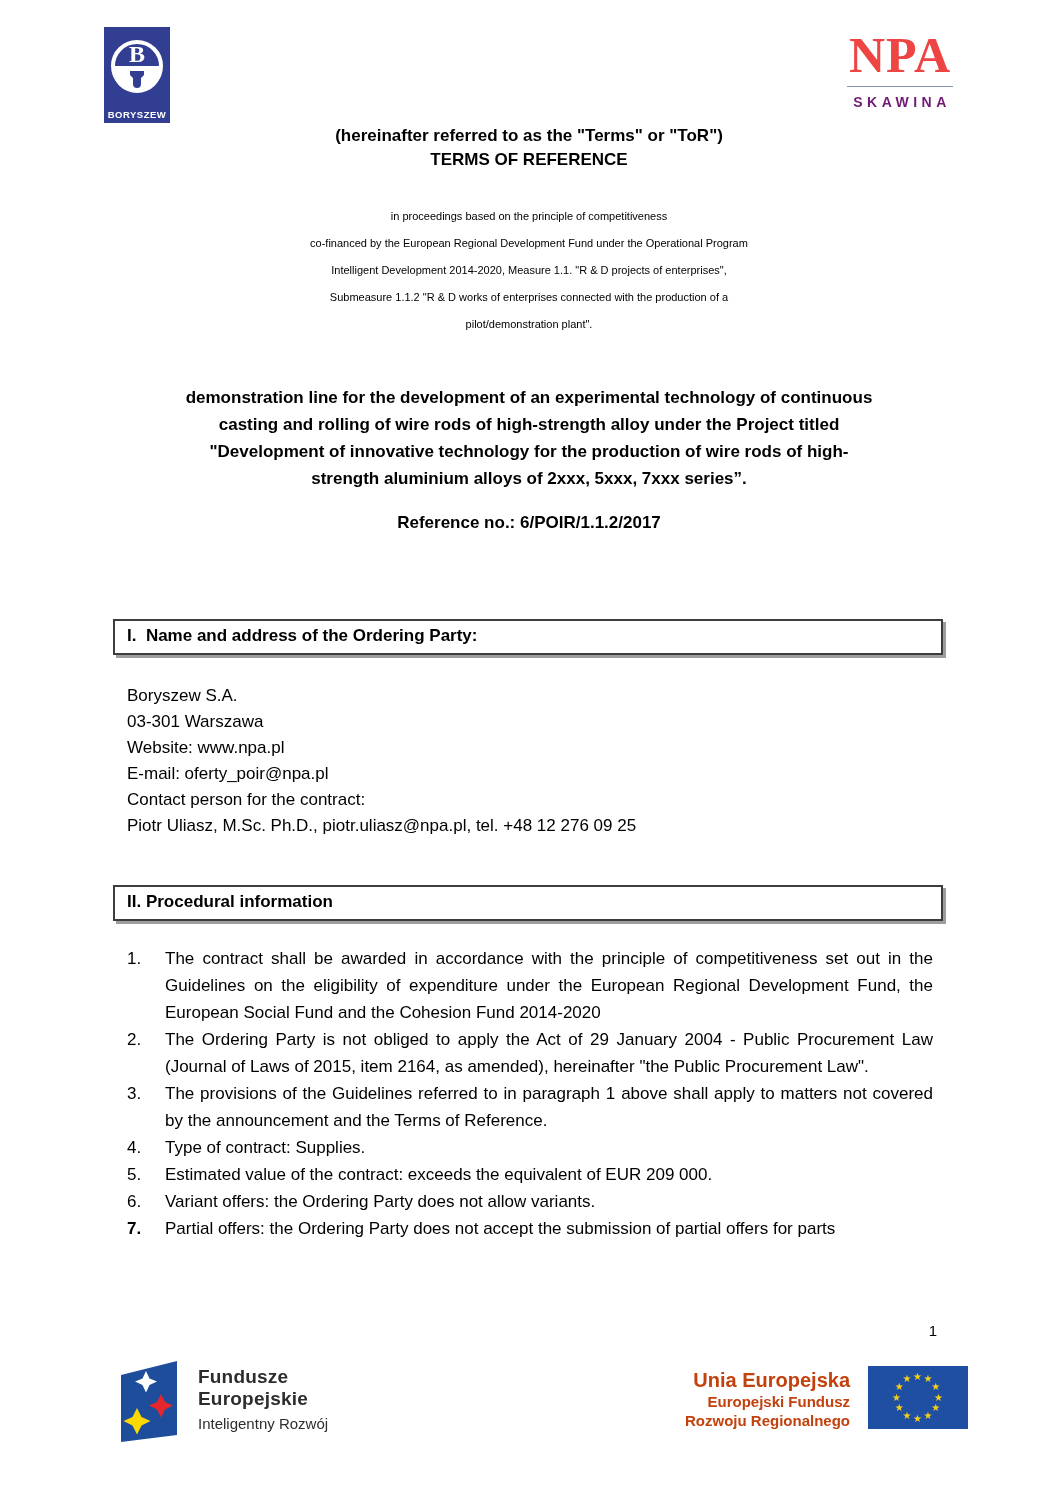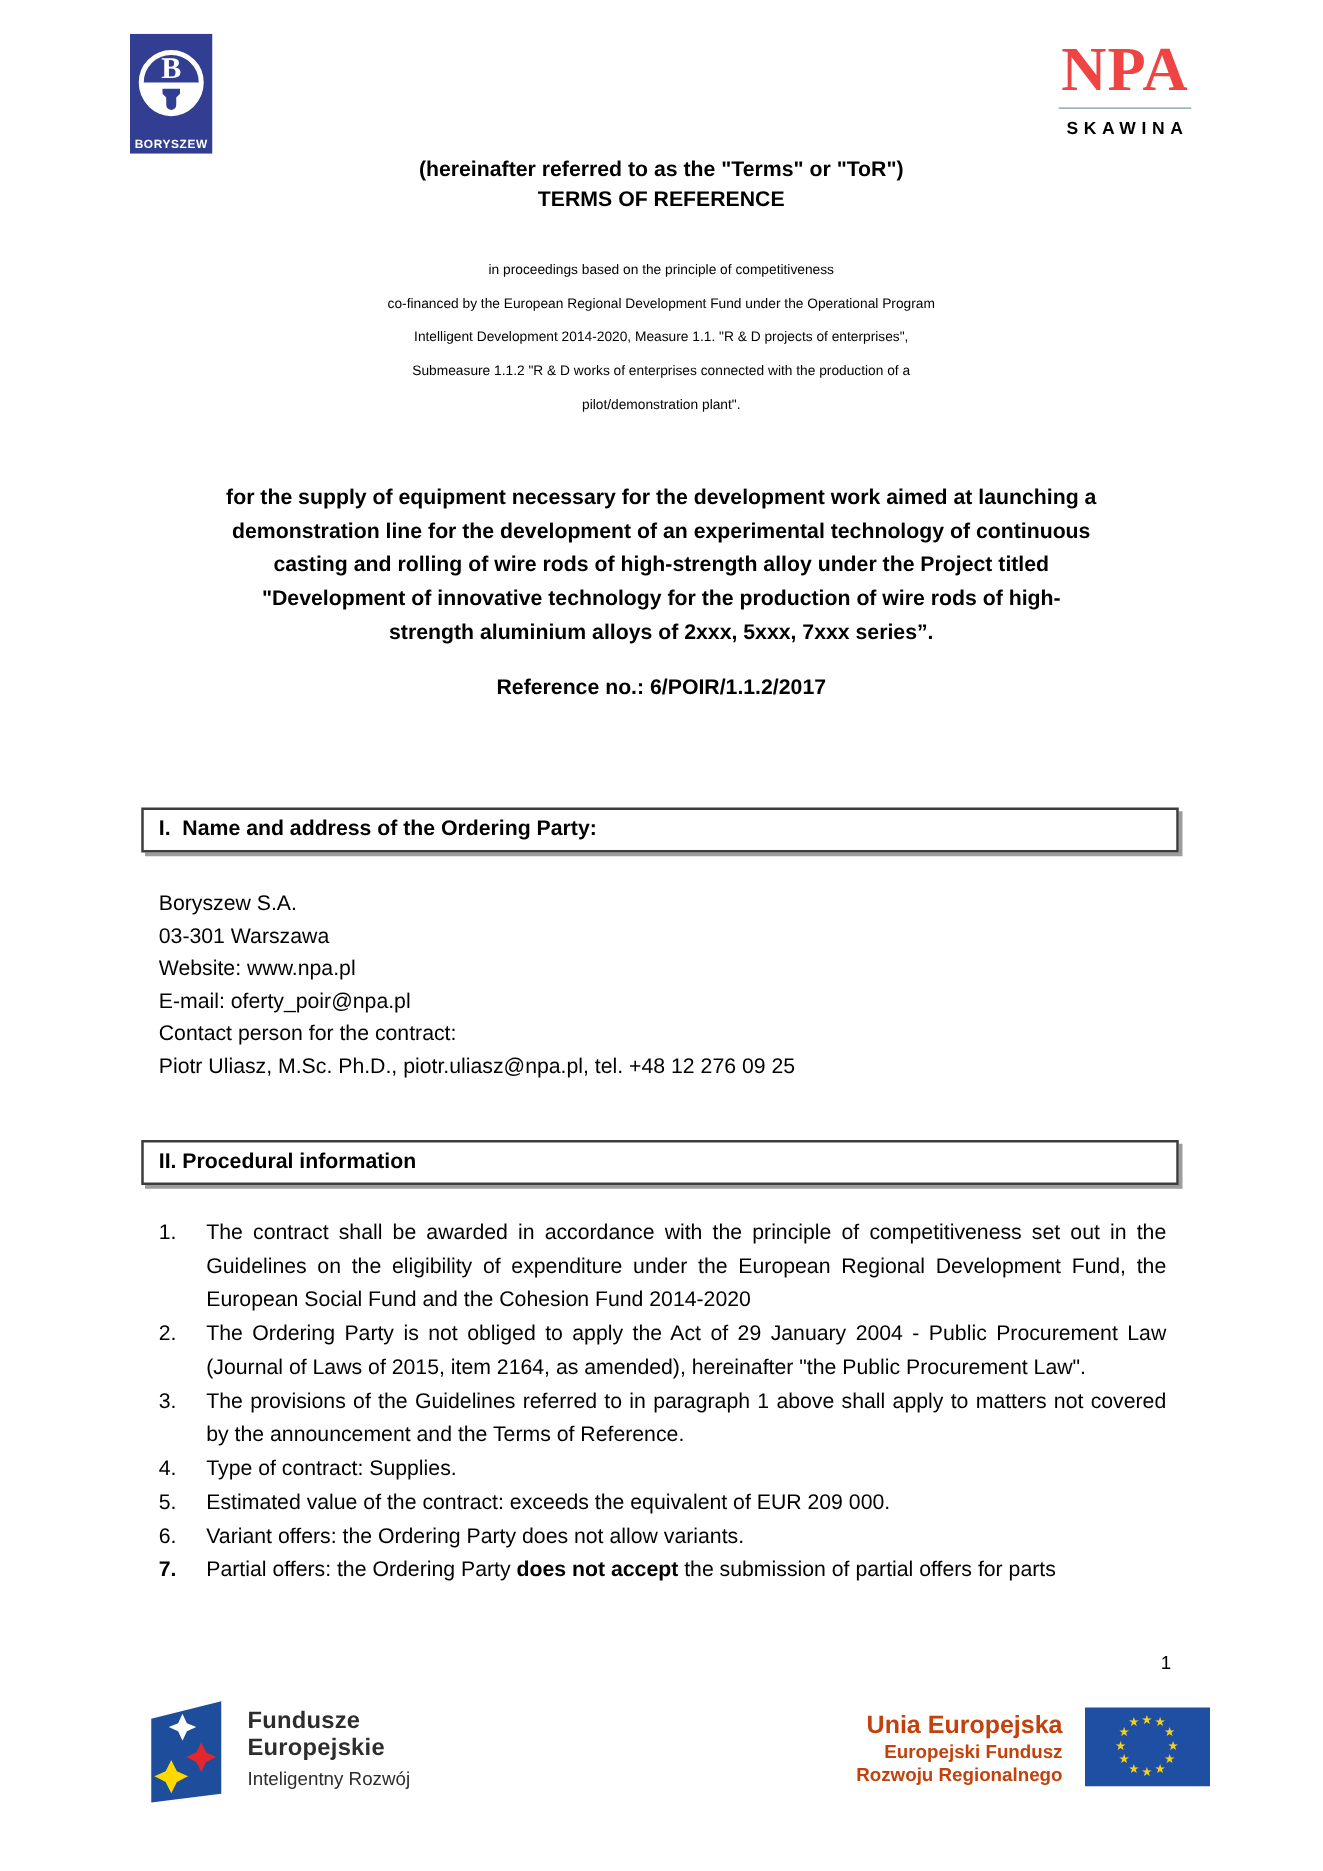--- a/index.html
+++ b/index.html
@@ -29,21 +29,21 @@
   .section-box.first { margin-top:84px; }
   .section-box.second { margin-top:46px; }
   
   .address-block { margin:28px 0 0 127px; font-size:17px; line-height:26px; }
   
   .list-block { margin:24px 0 0 127px; width:806px; font-size:17px; }
   .list-item { display:flex; align-items:flex-start; }
   .li-num { flex:0 0 38px; line-height:27px; }
   .li-num.bold { font-weight:bold; }
   .li-text { flex:1; text-align:justify; line-height:27px; }
-  .inline-bold { font-weight:bold; }
+  .inline-bold { font-weight:normal; }
   
   .page-number { position:absolute; top:1322px; left:0; width:937px; text-align:right; font-size:15px; }
   
   .footer-left { position:absolute; left:117px; top:1358px; display:flex; align-items:flex-start; }
   .fe-text { margin-left:17px; padding-top:8px; color:#2d2d2d; }
   .fe-title { font-weight:bold; font-size:19px; line-height:22px; letter-spacing:0.2px; }
   .fe-sub { font-size:15px; margin-top:5px; }
   .footer-right { position:absolute; right:90px; top:1366px; display:flex; align-items:flex-start; }
   .ue-text { text-align:right; color:#c2410c; margin-right:18px; padding-top:2px; }
   .ue-title { font-weight:bold; font-size:20px; line-height:24px; }
@@ -64,38 +64,37 @@
       <rect x="8" y="39" width="50" height="3" fill="#ffffff"></rect>
       <path d="M26 44 h14 v4 l-3 3 v6 a4 4 0 0 1 -8 0 v-6 l-3 -3 z" fill="#323e92"></path>
       <text x="33" y="35" text-anchor="middle" fill="#ffffff" font-family="Liberation Serif, serif" font-size="24" font-weight="bold">B</text>
       <text x="33" y="91" text-anchor="middle" fill="#ffffff" font-family="Liberation Sans, sans-serif" font-size="9.5" font-weight="bold" letter-spacing="0.5">BORYSZEW</text>
     </svg>
   </div>
 
   <div class="npa-logo">
     <div class="npa-name" style="color:#ef4444">NPA</div>
     <div class="npa-rule"></div>
-    <div class="npa-city" style="color:#000000">SKAWINA</div>
+    <div class="npa-city" style="color:#701a75">SKAWINA</div>
   </div>
 
   <div class="title-block">
     <div>(hereinafter referred to as the "Terms" or "ToR")</div>
     <div>TERMS OF REFERENCE</div>
   </div>
 
   <div class="intro-block">
     <div>in proceedings based on the principle of competitiveness</div>
     <div>co-financed by the European Regional Development Fund under the Operational Program</div>
     <div>Intelligent Development 2014-2020, Measure 1.1. "R &amp; D projects of enterprises",</div>
     <div>Submeasure 1.1.2 "R &amp; D works of enterprises connected with the production of a</div>
     <div>pilot/demonstration plant".</div>
   </div>
 
   <div class="subject-block">
-    <div>for the supply of equipment necessary for the development work aimed at launching a</div>
     <div>demonstration line for the development of an experimental technology of continuous</div>
     <div>casting and rolling of wire rods of high-strength alloy under the Project titled</div>
     <div>"Development of innovative technology for the production of wire rods of high-</div>
     <div>strength aluminium alloys of 2xxx, 5xxx, 7xxx series”.</div>
   </div>
 
   <div class="reference-line">Reference no.: 6/POIR/1.1.2/2017</div>
 
   <div class="section-box first">I.  Name and address of the Ordering Party:</div>
 

